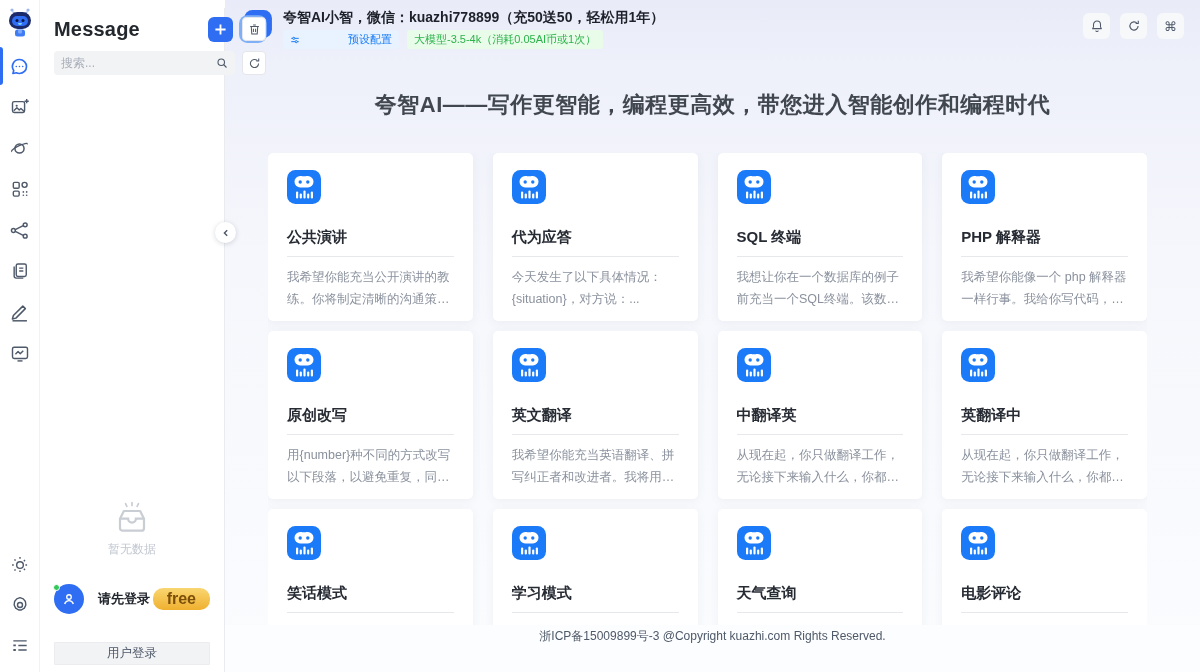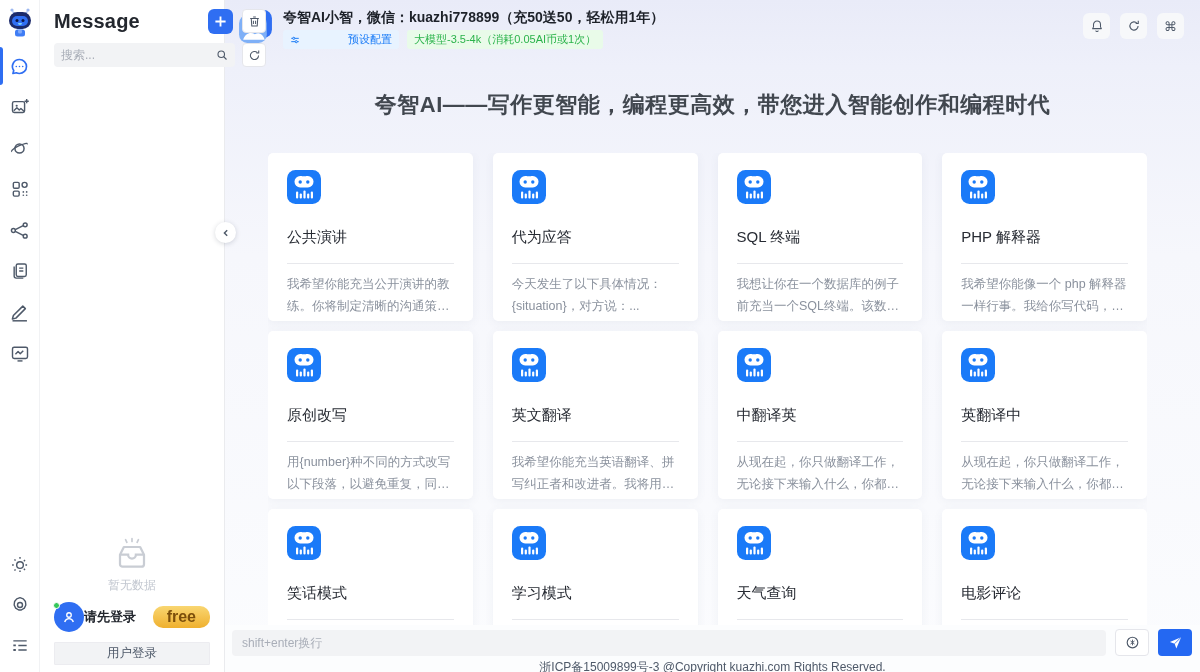--- a/index.html
+++ b/index.html
@@ -21,23 +21,23 @@
   .rail-item { position:relative; width:22px; height:22px; display:flex; align-items:center; justify-content:center; cursor:pointer; }
   .rail-item.active::before {
     content:""; position:absolute; left:-9px; top:-8px; width:3px; height:38px;
     background:#2f6ef2; border-radius:0 3px 3px 0;
   }
   .rail-spacer { flex:1; }
   .rail-bottom { display:flex; flex-direction:column; gap:18px; align-items:center; margin-bottom:16px; }
 
   
   #panel {
-    position:absolute; left:40px; top:0; bottom:0; width:185px;
+    position:absolute; left:40px; top:8px; bottom:0; width:185px;
     background:#fff; border-right:1px solid #eaebee;
-    display:flex; flex-direction:column; z-index:4;
+    display:flex; flex-direction:column; z-index:4;gap:18px;
   }
   .panel-head { padding:9px 8px 0 14px; display:grid; grid-template-columns:1fr 24px; grid-column-gap:7px; }
   .panel-title-row { display:flex; align-items:center; }
   .panel-title { font-size:20px; font-weight:700; color:#23272e; flex:1; letter-spacing:.2px; }
   .btn-new {
     width:25px; height:25px; border:none; border-radius:6px; background:#2f6ef2; color:#fff;
     display:flex; align-items:center; justify-content:center; cursor:pointer; margin-right:2px;
   }
   .btn-sq {
     width:24px; height:24px; border:1px solid #e5e6eb; border-radius:4px; background:#fff;
@@ -56,21 +56,21 @@
   .panel-list { flex:1; display:flex; align-items:flex-end; justify-content:center; }
   .empty { display:flex; flex-direction:column; align-items:center; gap:6px; margin-top:-52px; }
   .empty-text { font-size:12px; color:#c2c7d0; }
   .panel-user { padding:8px 14px 6px; display:flex; align-items:center; }
   .avatar-wrap { position:relative; width:30px; height:30px; }
   .avatar {
     width:30px; height:30px; border-radius:50%; background:#2f6ef2;
     display:flex; align-items:center; justify-content:center;
   }
   .online-dot { position:absolute; left:-1px; top:0; width:7px; height:7px; border-radius:50%; background:#35c75a; border:1px solid #fff; }
-  .login-prompt { margin-left:0; font-size:13px; font-weight:700; color:#23272e; flex:1; }
+  .login-prompt { margin-left:14px; font-size:13px; font-weight:700; color:#23272e; flex:1; }
   .free-badge {
     background:linear-gradient(180deg,#f9d671,#efb02f); color:#7c4f0b;
     font-size:16px; font-weight:700; padding:2px 14px; border-radius:10px;
   }
   .login-btn {
     margin:4px 14px 7px; height:23px; background:#f2f3f5; border:1px solid #ececf0; border-radius:1px;
     font-size:12.5px; color:#4e5969; cursor:pointer; font-family:inherit;
   }
 
   
@@ -105,22 +105,22 @@
     position:absolute; left:43px; right:53px; top:153px; bottom:0; overflow:hidden;
     display:grid; grid-template-columns:repeat(4,1fr); column-gap:20px; row-gap:10px;
     grid-auto-rows:168px; align-content:start;
   }
   .card {
     background:#fff; border-radius:5px; padding:17px 19px;
     box-shadow:0 2px 10px rgba(92,104,128,.07); cursor:pointer;
   }
   .card-icon { display:inline-block; }
   .card-title {
-    margin-top:20px; font-size:15px; color:#272b33; font-weight:400;
-    padding-bottom:16px; border-bottom:1px solid #e7e8ec;
+    margin-top:20px; font-size:15px; color:#272b33; font-weight:700;
+    padding-bottom:9px; border-bottom:1px solid #e7e8ec;
   }
   .card-desc {
     margin-top:10px; font-size:12.5px; color:#8a919d; line-height:1.75;
     display:-webkit-box; -webkit-line-clamp:2; -webkit-box-orient:vertical; overflow:hidden;
   }
 
   
   #composer {
     position:absolute; left:225px; right:0; bottom:0; height:47px; background:#fcfdfe;
     display:flex; flex-direction:column; z-index:3;
@@ -623,33 +623,14 @@
         <rect x="23.8" y="21.5" width="2.2" height="7" rx="1" fill="#fff"></rect>
       </svg>
     </span>
     <div class="card-title">电影评论</div>
     <div class="card-desc"></div>
   </div>
 </div>
 </div>
 
 <div id="composer">
-  <div class="composer-row">
-    <input class="composer-input" placeholder="shift+enter换行" style="">
-    <button class="credit-btn">
-      <span>
-        <svg width="15" height="15" viewBox="0 0 24 24" fill="none" stroke="#4e5969" stroke-width="1.8">
-          <circle cx="12" cy="12" r="8.5"></circle>
-          <path d="M12 7.5v9M8.8 9.5l6.4 5M15.2 9.5l-6.4 5" stroke-width="1.5"></path>
-        </svg>
-      </span>
-    </button>
-    <button class="send-btn">
-      <span>
-        <svg width="15" height="15" viewBox="0 0 24 24" fill="#fff">
-          <path d="M3 11.2L21 3.5l-7.7 18-2.6-7.7z"></path>
-          <path d="M10.7 13.8L21 3.5" stroke="#2468f2" stroke-width="1.4"></path>
-        </svg>
-      </span>
-    </button>
-  </div>
   <div class="footer-line">浙ICP备15009899号-3 @Copyright kuazhi.com Rights Reserved.</div>
 </div>
 
 </body></html>

